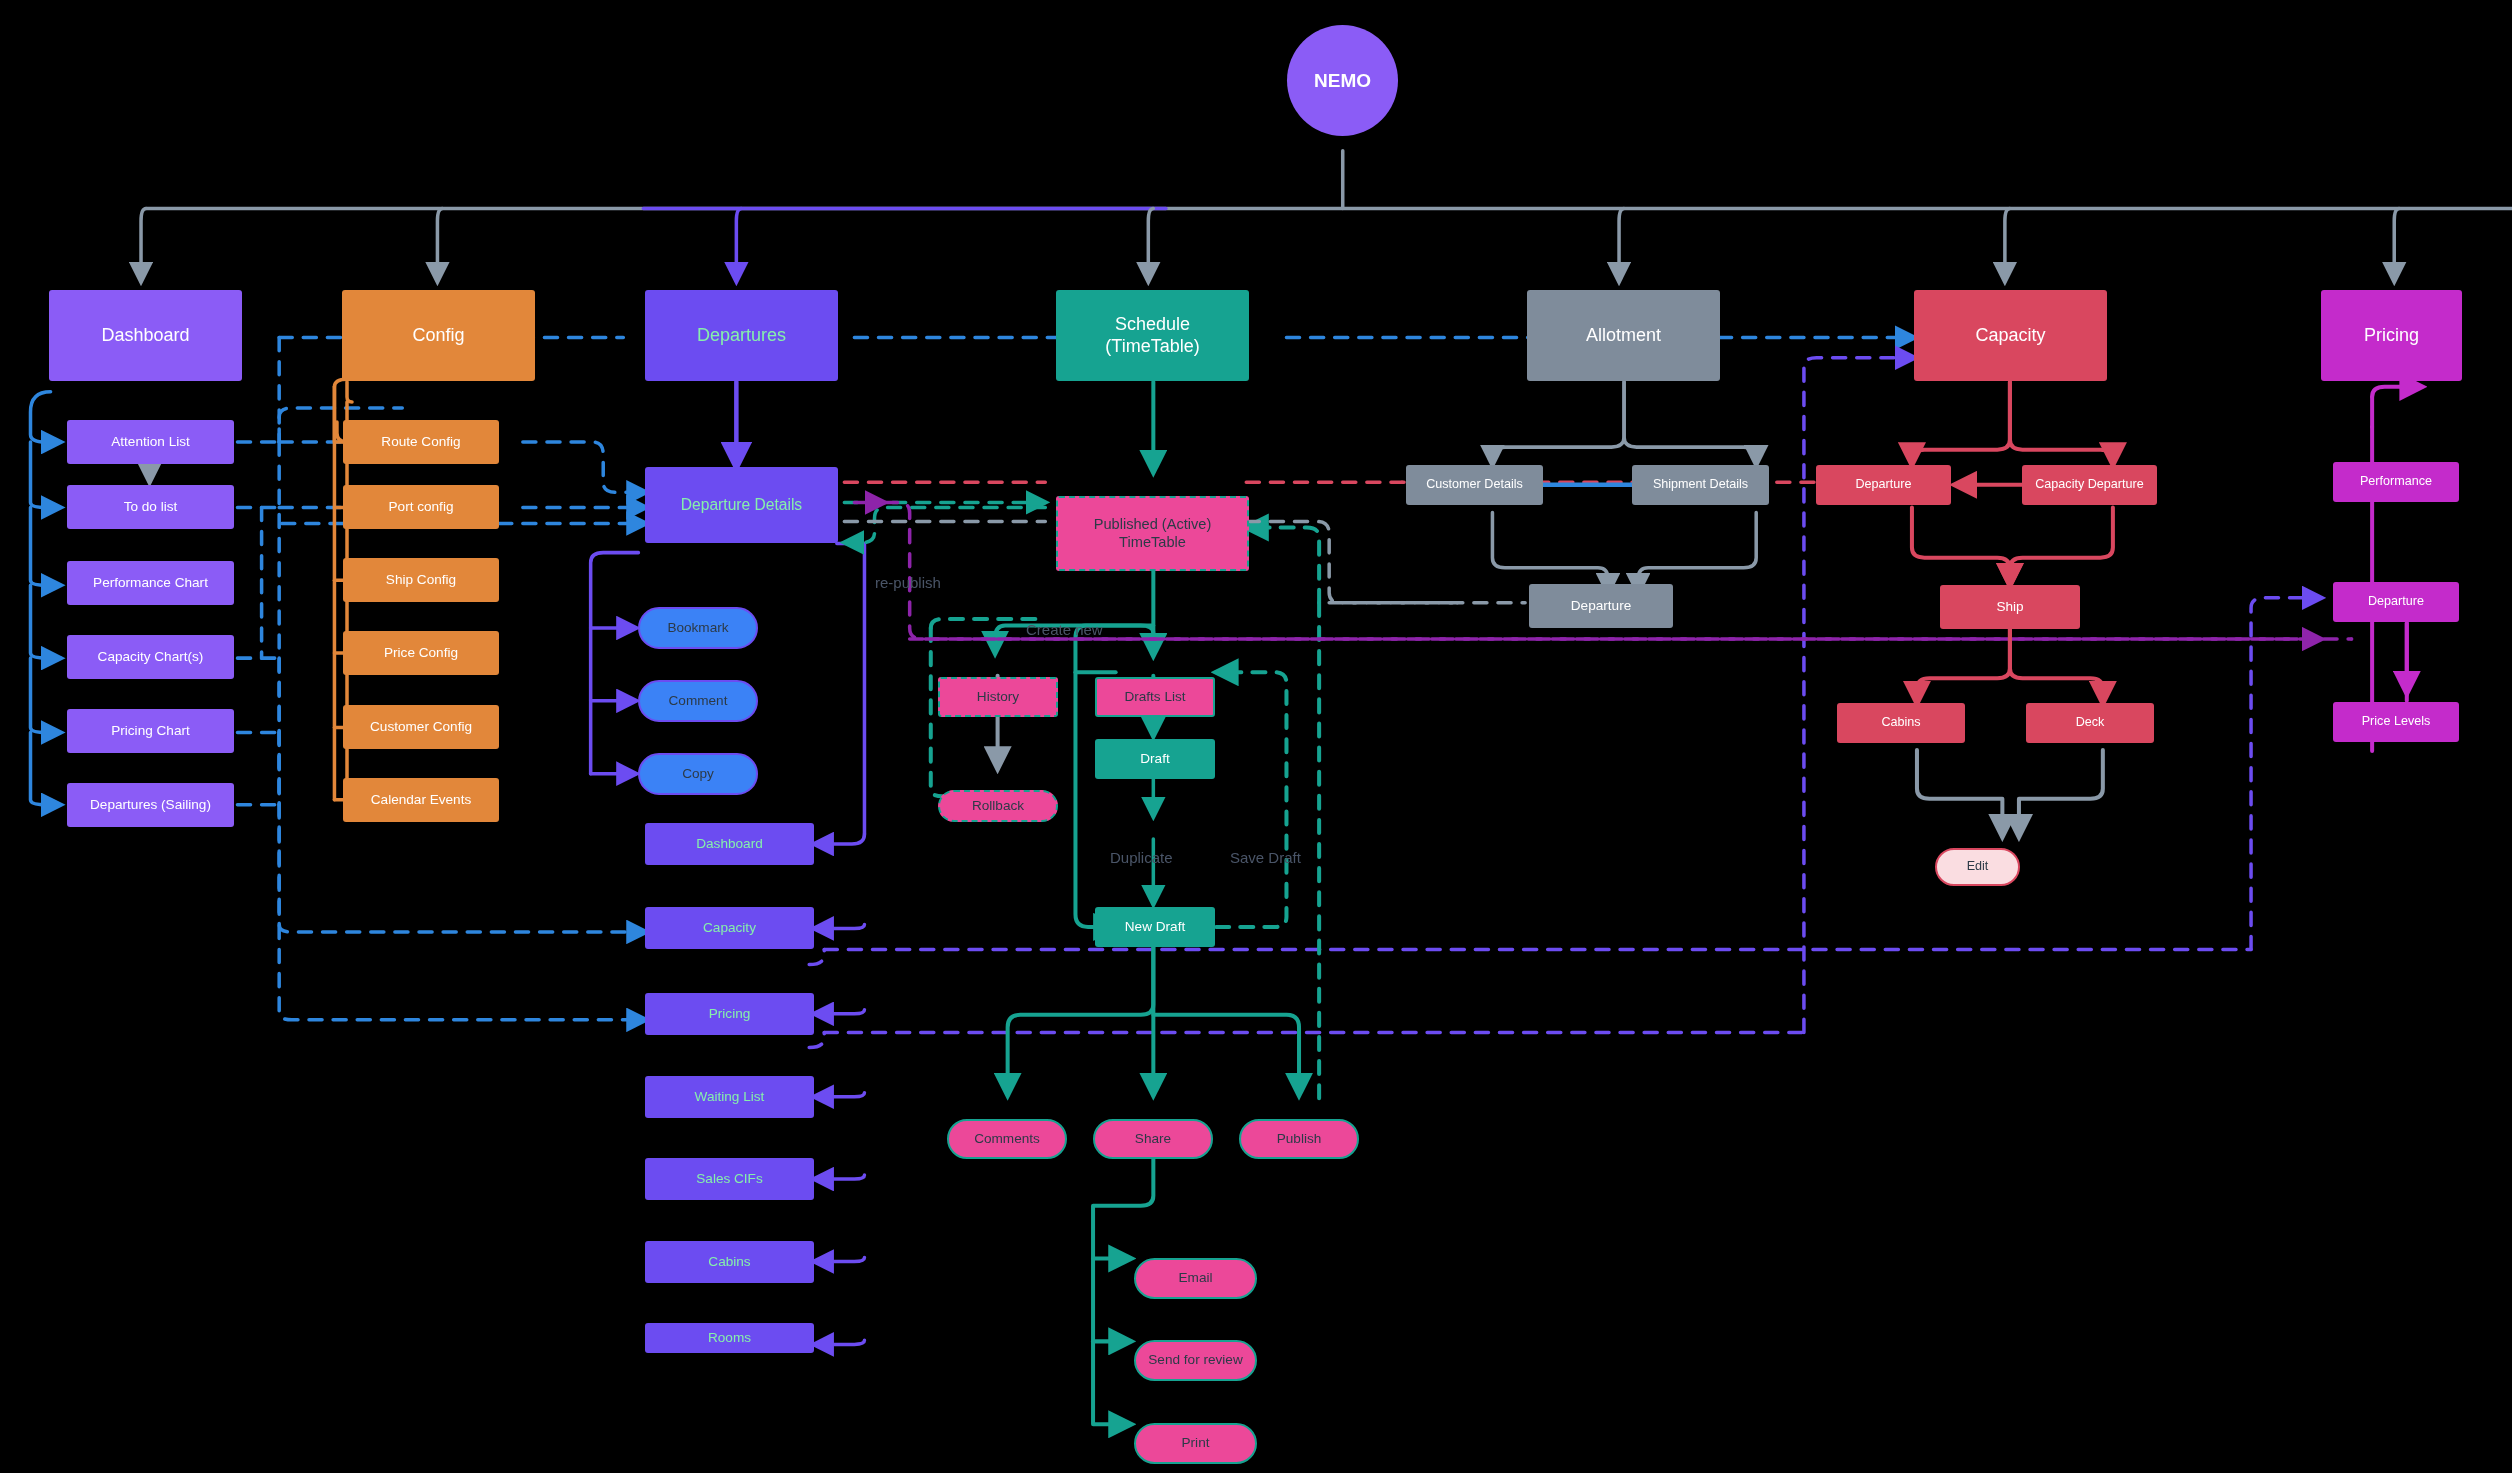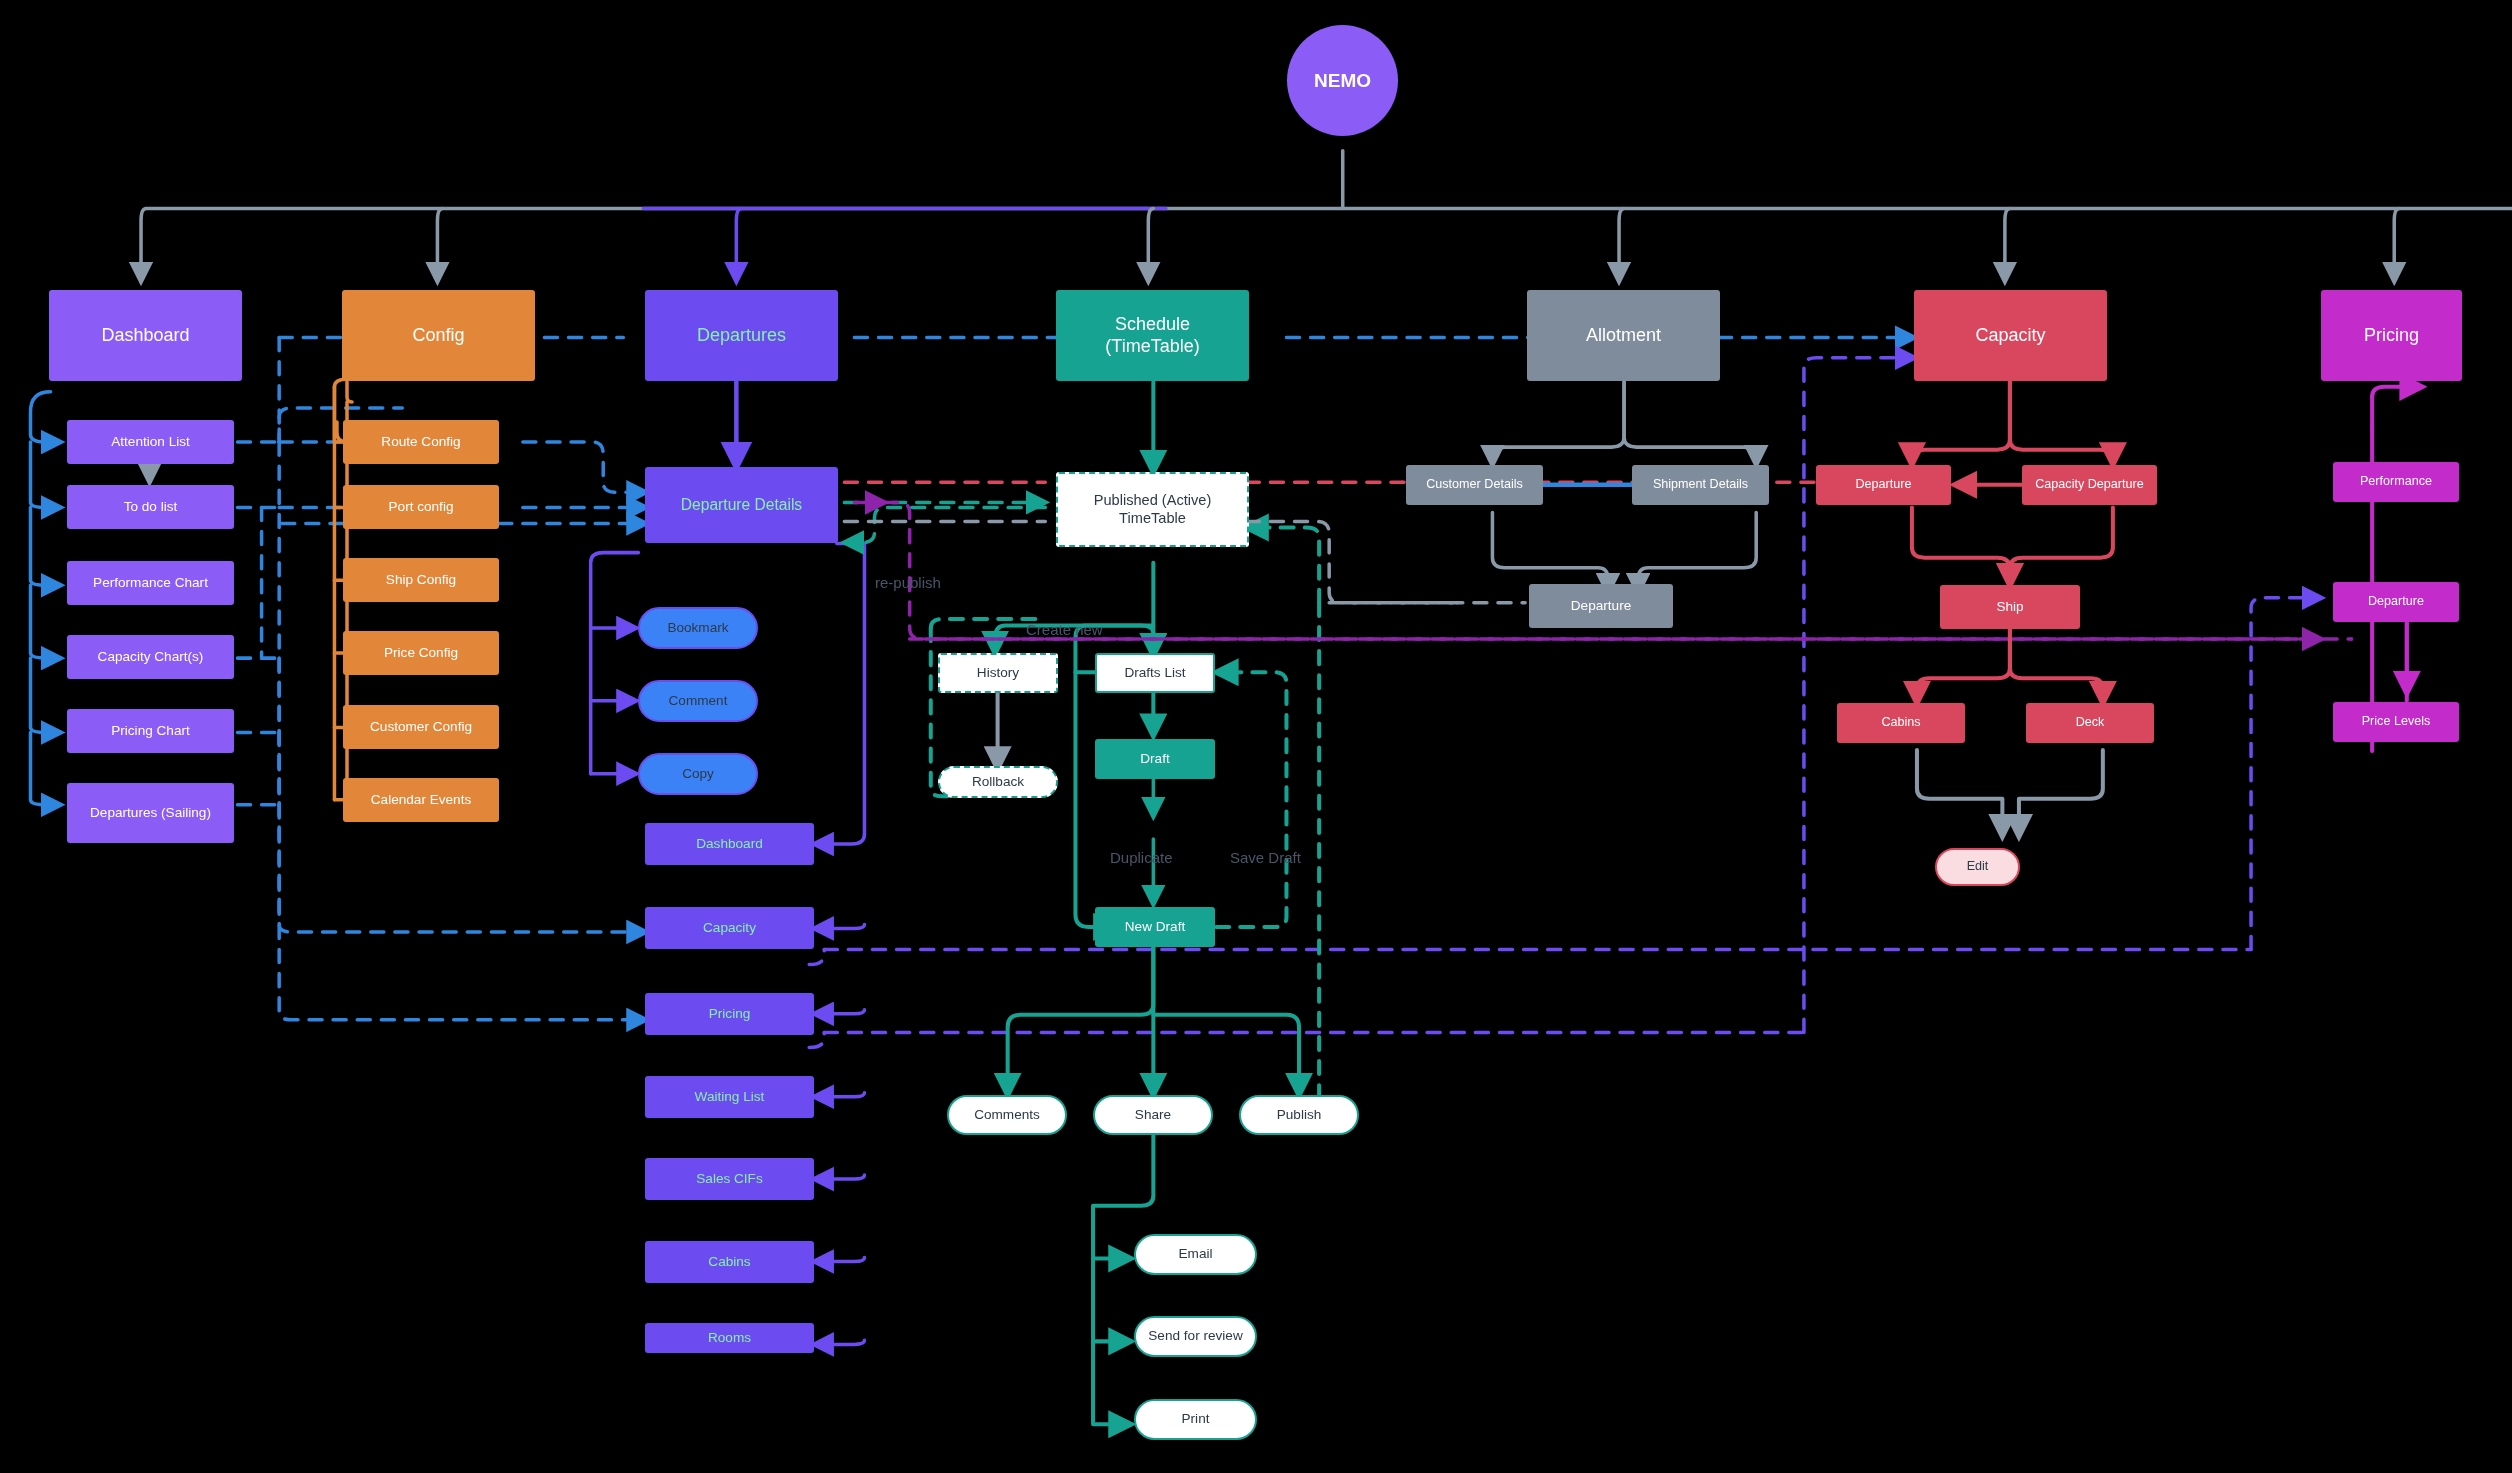--- a/index.html
+++ b/index.html
@@ -16,21 +16,21 @@
   .dashed{border-style:dashed;border-width:2.5px;}
   .solidb{border-style:solid;border-width:2.5px;}
   
   .c-blue      {background:#8b5cf6;color:#fff;}
   .c-orange    {background:#E2873A;color:#fff;}
   .c-purple    {background:#6C4CF1;color:#86efac;}
   .c-teal      {background:#16A391;color:#fff;}
   .c-gray      {background:#7F8C9B;color:#fff;}
   .c-red       {background:#D9475F;color:#fff;}
   .c-magenta   {background:#C42BCB;color:#fff;}
-  .c-tealsoft  {background:#ffffff;color:#2C3A47;border-color:#16A391;}
+  .c-tealsoft  {background:#ec4899;color:#2C3A47;border-color:#16A391;margin-top:24px;}
   .c-purplesoft{background:#3b82f6;color:#2C3A47;border-color:#6C4CF1;}
   .c-redsoft   {background:#FADDE1;color:#2C3A47;border-color:#D9475F;}
   .edgelabel{position:absolute;color:#4A5568;font-size:15px;white-space:nowrap;}
 </style>
 </head>
 <body>
 
 <div id="stage">
 
 <svg class="edges" viewBox="0 0 6404 2932">
@@ -250,21 +250,21 @@
 </div>
 <div class="node rect c-blue" style="left:67px;top:561px;width:167px;height:44px;font-size:13.6px;">
   <span class="lbl">Performance Chart</span>
 </div>
 <div class="node rect c-blue" style="left:67px;top:635px;width:167px;height:44px;font-size:13.6px;">
   <span class="lbl">Capacity Chart(s)</span>
 </div>
 <div class="node rect c-blue" style="left:67px;top:709px;width:167px;height:44px;font-size:13.6px;">
   <span class="lbl">Pricing Chart</span>
 </div>
-<div class="node rect c-blue" style="left:67px;top:783px;width:167px;height:60px;font-size:13.6px;">
+<div class="node rect c-blue" style="left:67px;top:783px;width:167px;height:44px;font-size:13.6px;">
   <span class="lbl">Departures (Sailing)</span>
 </div>
 
 <div class="node rect c-orange" style="left:342px;top:290px;width:193px;height:91px;font-size:18px;">
   <span class="lbl">Config</span>
 </div>
 <div class="node rect c-orange" style="left:343px;top:420px;width:156px;height:44px;font-size:13.6px;">
   <span class="lbl">Route Config</span>
 </div>
 <div class="node rect c-orange" style="left:343px;top:485px;width:156px;height:44px;font-size:13.6px;">

